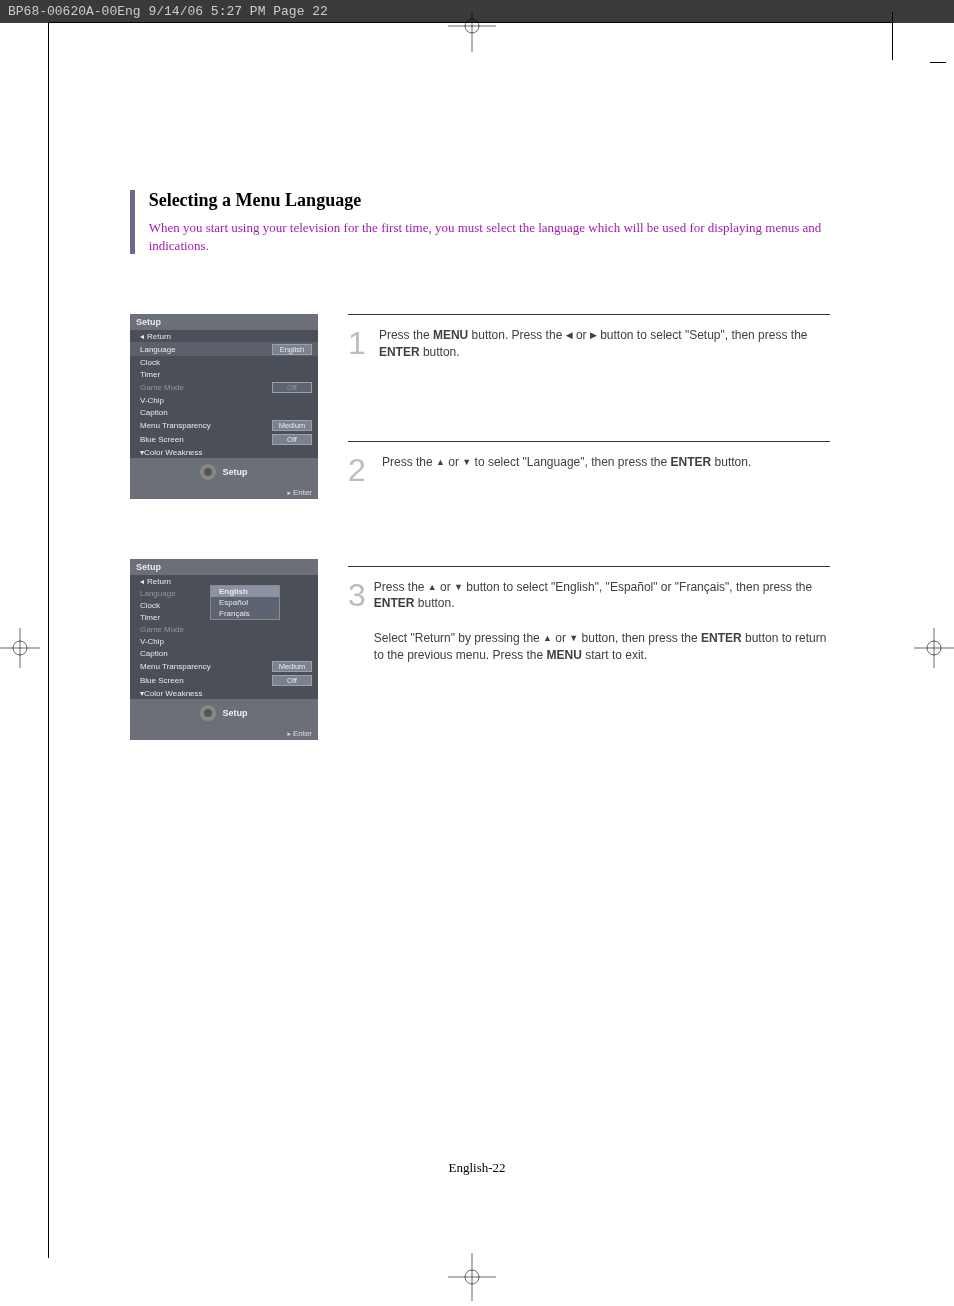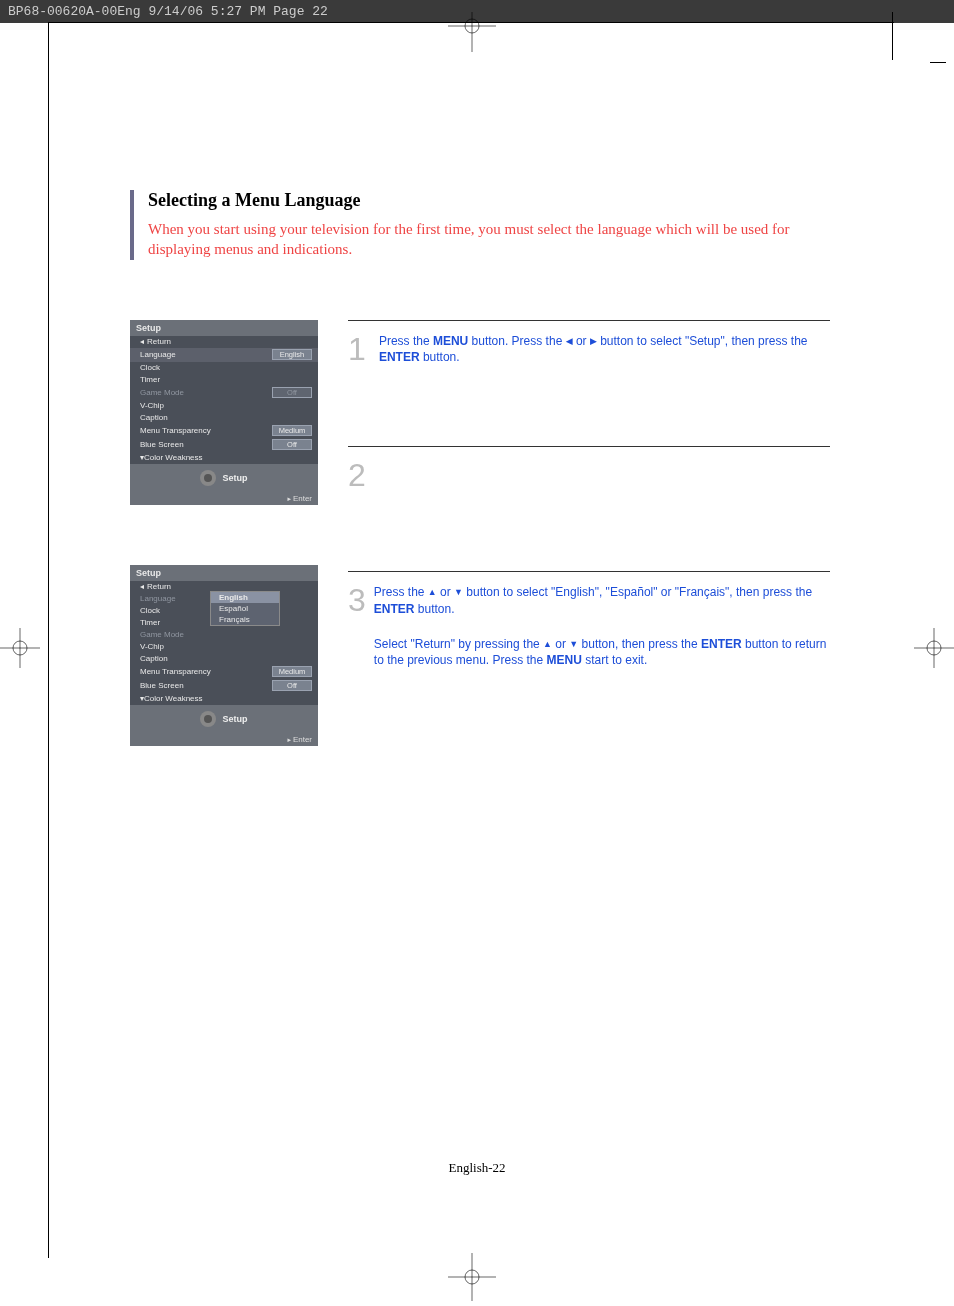--- a/index.html
+++ b/index.html
@@ -11,28 +11,28 @@
   .regmark-bottom { position: absolute; left: 448px; top: 1253px; width: 48px; height: 48px; }
   .cropframe { position: absolute; border: 0.5px solid #000; }
   .crop-tl-h { top: 22px; left: 48px; width: 34px; height: 0; border-width: 0.5px 0 0 0; }
   .crop-tr { top: 62px; left: 930px; width: 16px; height: 0; border-width: 0.5px 0 0 0; }
   .crop-tr-v { top: 12px; left: 892px; width: 0; height: 48px; border-width: 0 0 0 0.5px; }
   .page-outline { position: absolute; left: 48px; top: 22px; width: 846px; height: 1236px; border-left: 0.5px solid #000; border-top: 0.5px solid #000; }
   .content { position: absolute; left: 130px; top: 190px; width: 700px; }
   .section-title-wrap { display: flex; margin-bottom: 16px; }
   .accent-bar { width: 5px; background: #6a6a8a; margin-right: 14px; align-self: stretch; }
   .section-title { font-family: "Times New Roman", serif; font-size: 18px; font-weight: bold; color: #000000; margin-bottom: 8px; }
-  .section-intro { font-family: "Times New Roman", serif; font-size: 15px; color: #ef4444; line-height: 1.35; }
+  .section-intro { font-family: "Times New Roman", serif; font-size: 13px; color: #a21caf; line-height: 1.35; }
   .steps-area { margin-top: 60px; display: flex; }
   .osd-col { width: 170px; flex-shrink: 0; }
   .instr-col { flex: 1; margin-left: 48px; }
   .instr-block { border-top: 1px solid #333; padding-top: 12px; margin-bottom: 80px; display: flex; }
   .instr-block:last-child { margin-bottom: 0; }
   .big-num { font-size: 32px; color: #bcbcbc; font-weight: 300; width: 26px; margin-right: 8px; line-height: 1; font-family: Arial, sans-serif; }
-  .instr-text { font-size: 12px; color: #1d4ed8; line-height: 1.4; }
+  .instr-text { font-size: 12px; color: #404040; line-height: 1.4; }
   .instr-text b { font-weight: bold; }
   .instr-text .tri { display: inline-block; font-size: 9px; vertical-align: 1px; }
   .instr-para2 { margin-top: 18px; }
   
   .osd { width: 188px; background: #4a4f58; border-radius: 2px; font-size: 8px; color: #e8e8e8; font-family: Arial, sans-serif; margin-bottom: 60px; }
   .osd-header { background: #6b7078; padding: 3px 6px; font-weight: bold; font-size: 9px; }
   .osd-row { display: flex; justify-content: space-between; align-items: center; padding: 1.5px 6px 1.5px 10px; font-size: 8px; }
   .osd-row.sel { background: #5c606b; }
   .osd-row .lbl { flex: 1; }
   .osd-row .val-box { min-width: 40px; text-align: center; background: #7a828f; border: 1px solid #9aa2b0; padding: 0px 4px; font-size: 7.5px; }
@@ -192,20 +192,23 @@
 
       <div class="instr-block">
         <div class="big-num">1</div>
         <div class="instr-text">
           <span>Press the </span><b>MENU</b><span> button. Press the </span><span class="tri">◀</span><span> or </span><span class="tri">▶</span><span> button to select "Setup", then press the </span><b>ENTER</b><span> button.</span>
         </div>
       </div>
 
       <div class="instr-block">
         <div class="big-num">2</div>
+        <div class="instr-text">
+          <span>Press the </span><span class="tri">▲</span><span> or </span><span class="tri">▼</span><span> to select "Language", then press the </span><b>ENTER</b><span> button.</span>
+        </div>
       </div>
 
       <div class="instr-block">
         <div class="big-num">3</div>
         <div class="instr-text">
           <span>Press the </span><span class="tri">▲</span><span> or </span><span class="tri">▼</span><span> button to select "English", "Español" or "Français", then press the </span><b>ENTER</b><span> button.</span>
           <div class="instr-para2">
             <span>Select "Return" by pressing the </span><span class="tri">▲</span><span> or </span><span class="tri">▼</span><span> button, then press the </span><b>ENTER</b><span> button to return to the previous menu. Press the </span><b>MENU</b><span> start to exit.</span>
           </div>
         </div>

